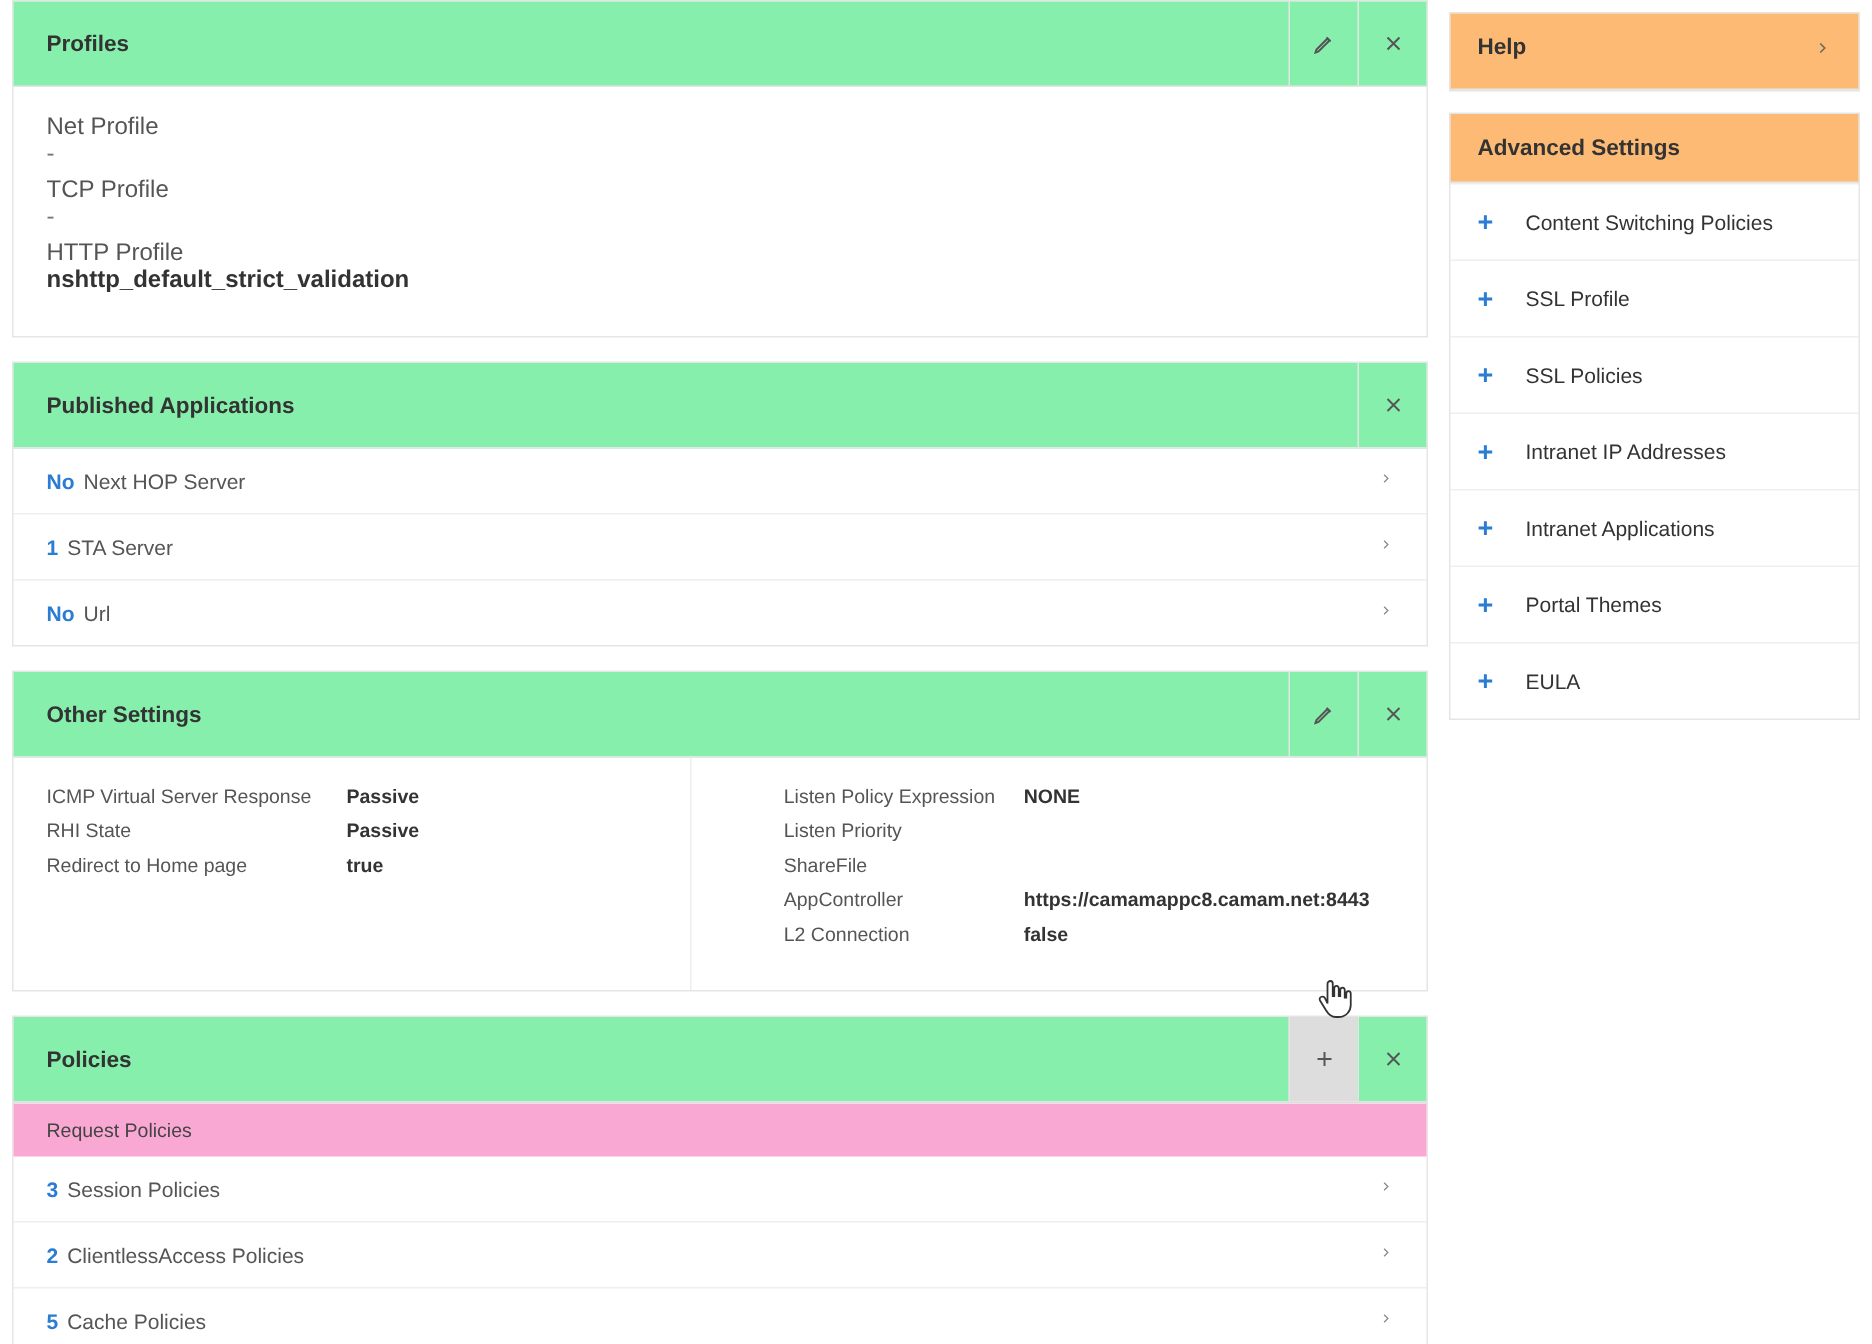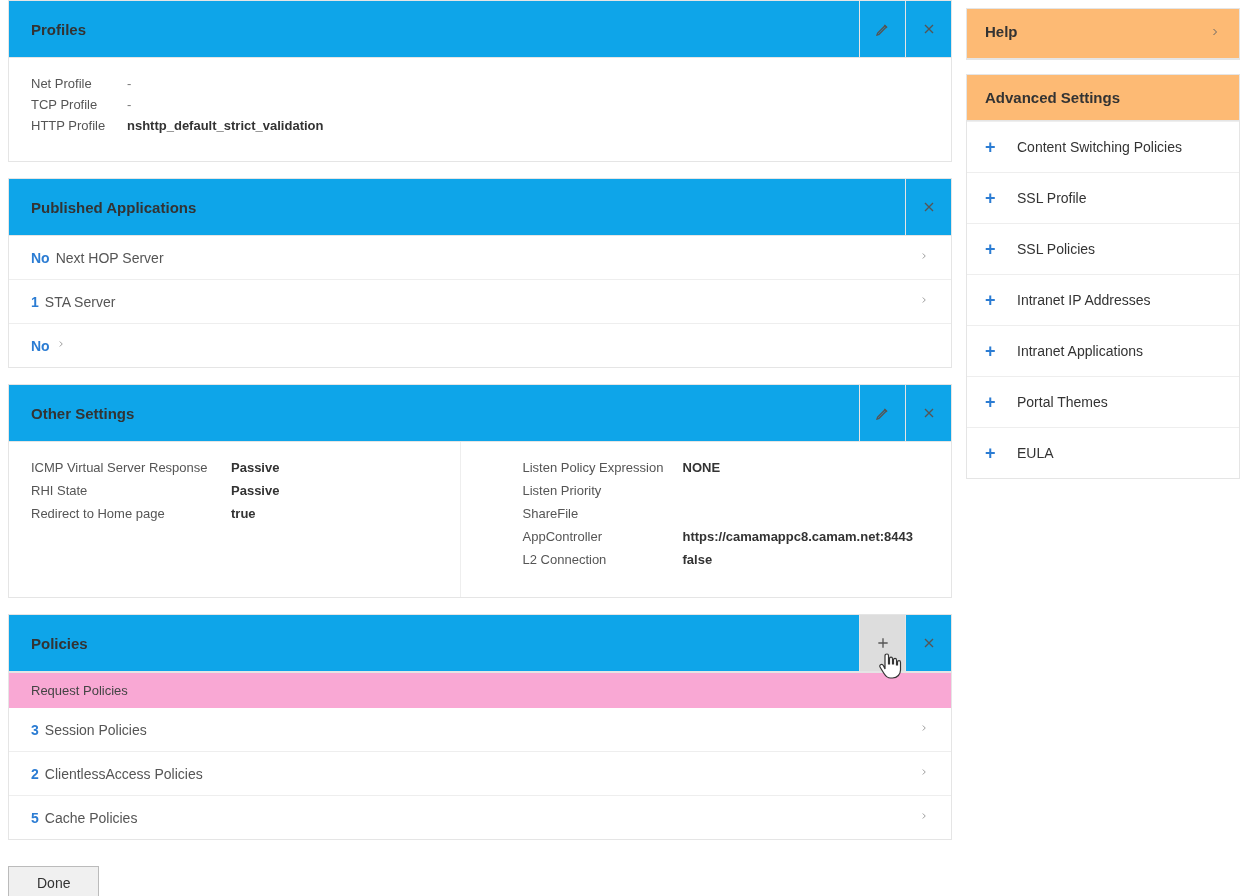--- a/index.html
+++ b/index.html
@@ -26,21 +26,21 @@
 
     
     .panel {
       border: 1px solid #e5e5e5;
       margin-bottom: 16px;
       background: #fff;
     }
     .panel-header {
       display: flex;
       align-items: center;
-      background: #0ea5e9;
+      background: #86efac;
       border-bottom: 1px solid #e5e5e5;
       min-height: 56px;
     }
     .panel-title {
       flex: 1;
       font-weight: 700;
       font-size: 15px;
       color: #333;
       padding: 18px 22px;
     }
@@ -52,21 +52,21 @@
       justify-content: center;
       border-left: 1px solid #e5e5e5;
       cursor: pointer;
       color: #555;
     }
     .hdr-ico.active { background: #ddd; }
     .hdr-ico svg { width: 16px; height: 16px; }
 
     
     .profiles-body { padding: 18px 22px 22px; }
-    .prow { display: flex; margin-bottom: 6px; font-size: 13px; }
+    .prow { display: flex; margin-bottom: 6px; font-size: 16px; flex-direction: column; }
     .prow .lbl { width: 96px; color: #555; }
     .prow .val { color: #777; }
     .prow .val.bold { color: #333; font-weight: 700; }
 
     
     .list-row {
       display: flex;
       align-items: center;
       padding: 12px 22px;
       border-top: 1px solid #eee;
@@ -223,20 +223,21 @@
           <span class="count">1</span>
           <span class="text">STA Server</span>
           <span class="chev">
             <svg width="10" height="16" viewBox="0 0 24 24" fill="none" stroke="currentColor" stroke-width="2">
                 <path d="M9 6l6 6-6 6"></path>
               </svg>
           </span>
         </div>
         <div class="list-row">
           <span class="count">No</span>
+          <span class="text">Url</span>
           <span class="chev">
             <svg width="10" height="16" viewBox="0 0 24 24" fill="none" stroke="currentColor" stroke-width="2">
                 <path d="M9 6l6 6-6 6"></path>
               </svg>
           </span>
         </div>
       </div>
     </div>
 
     

